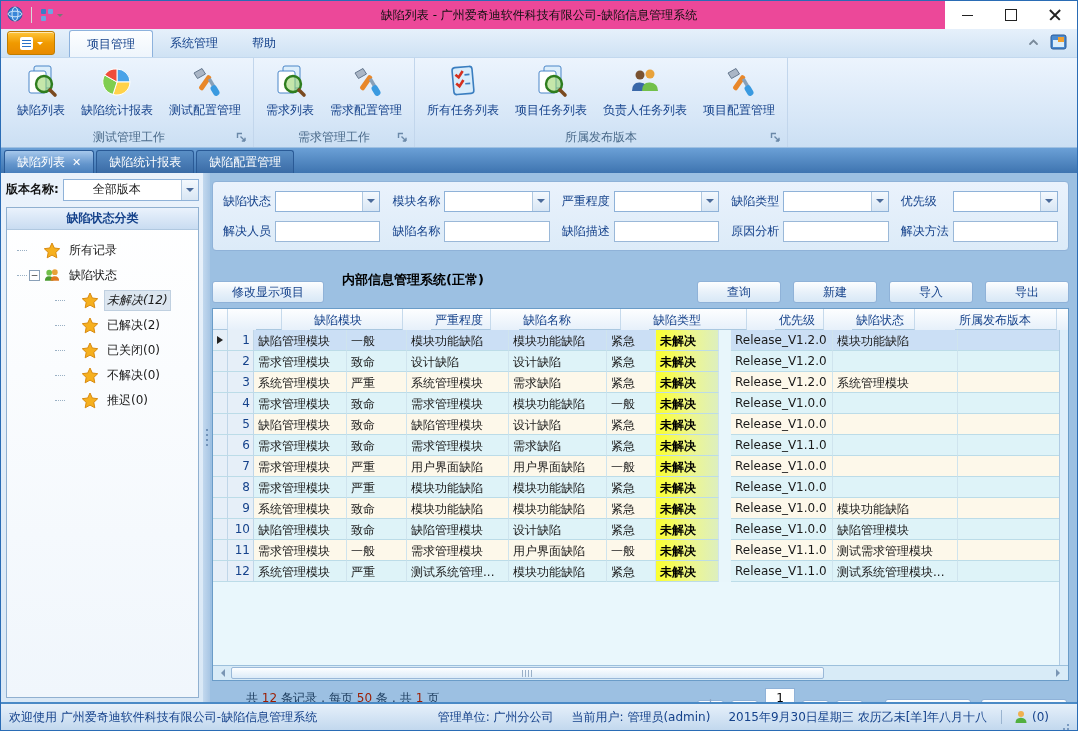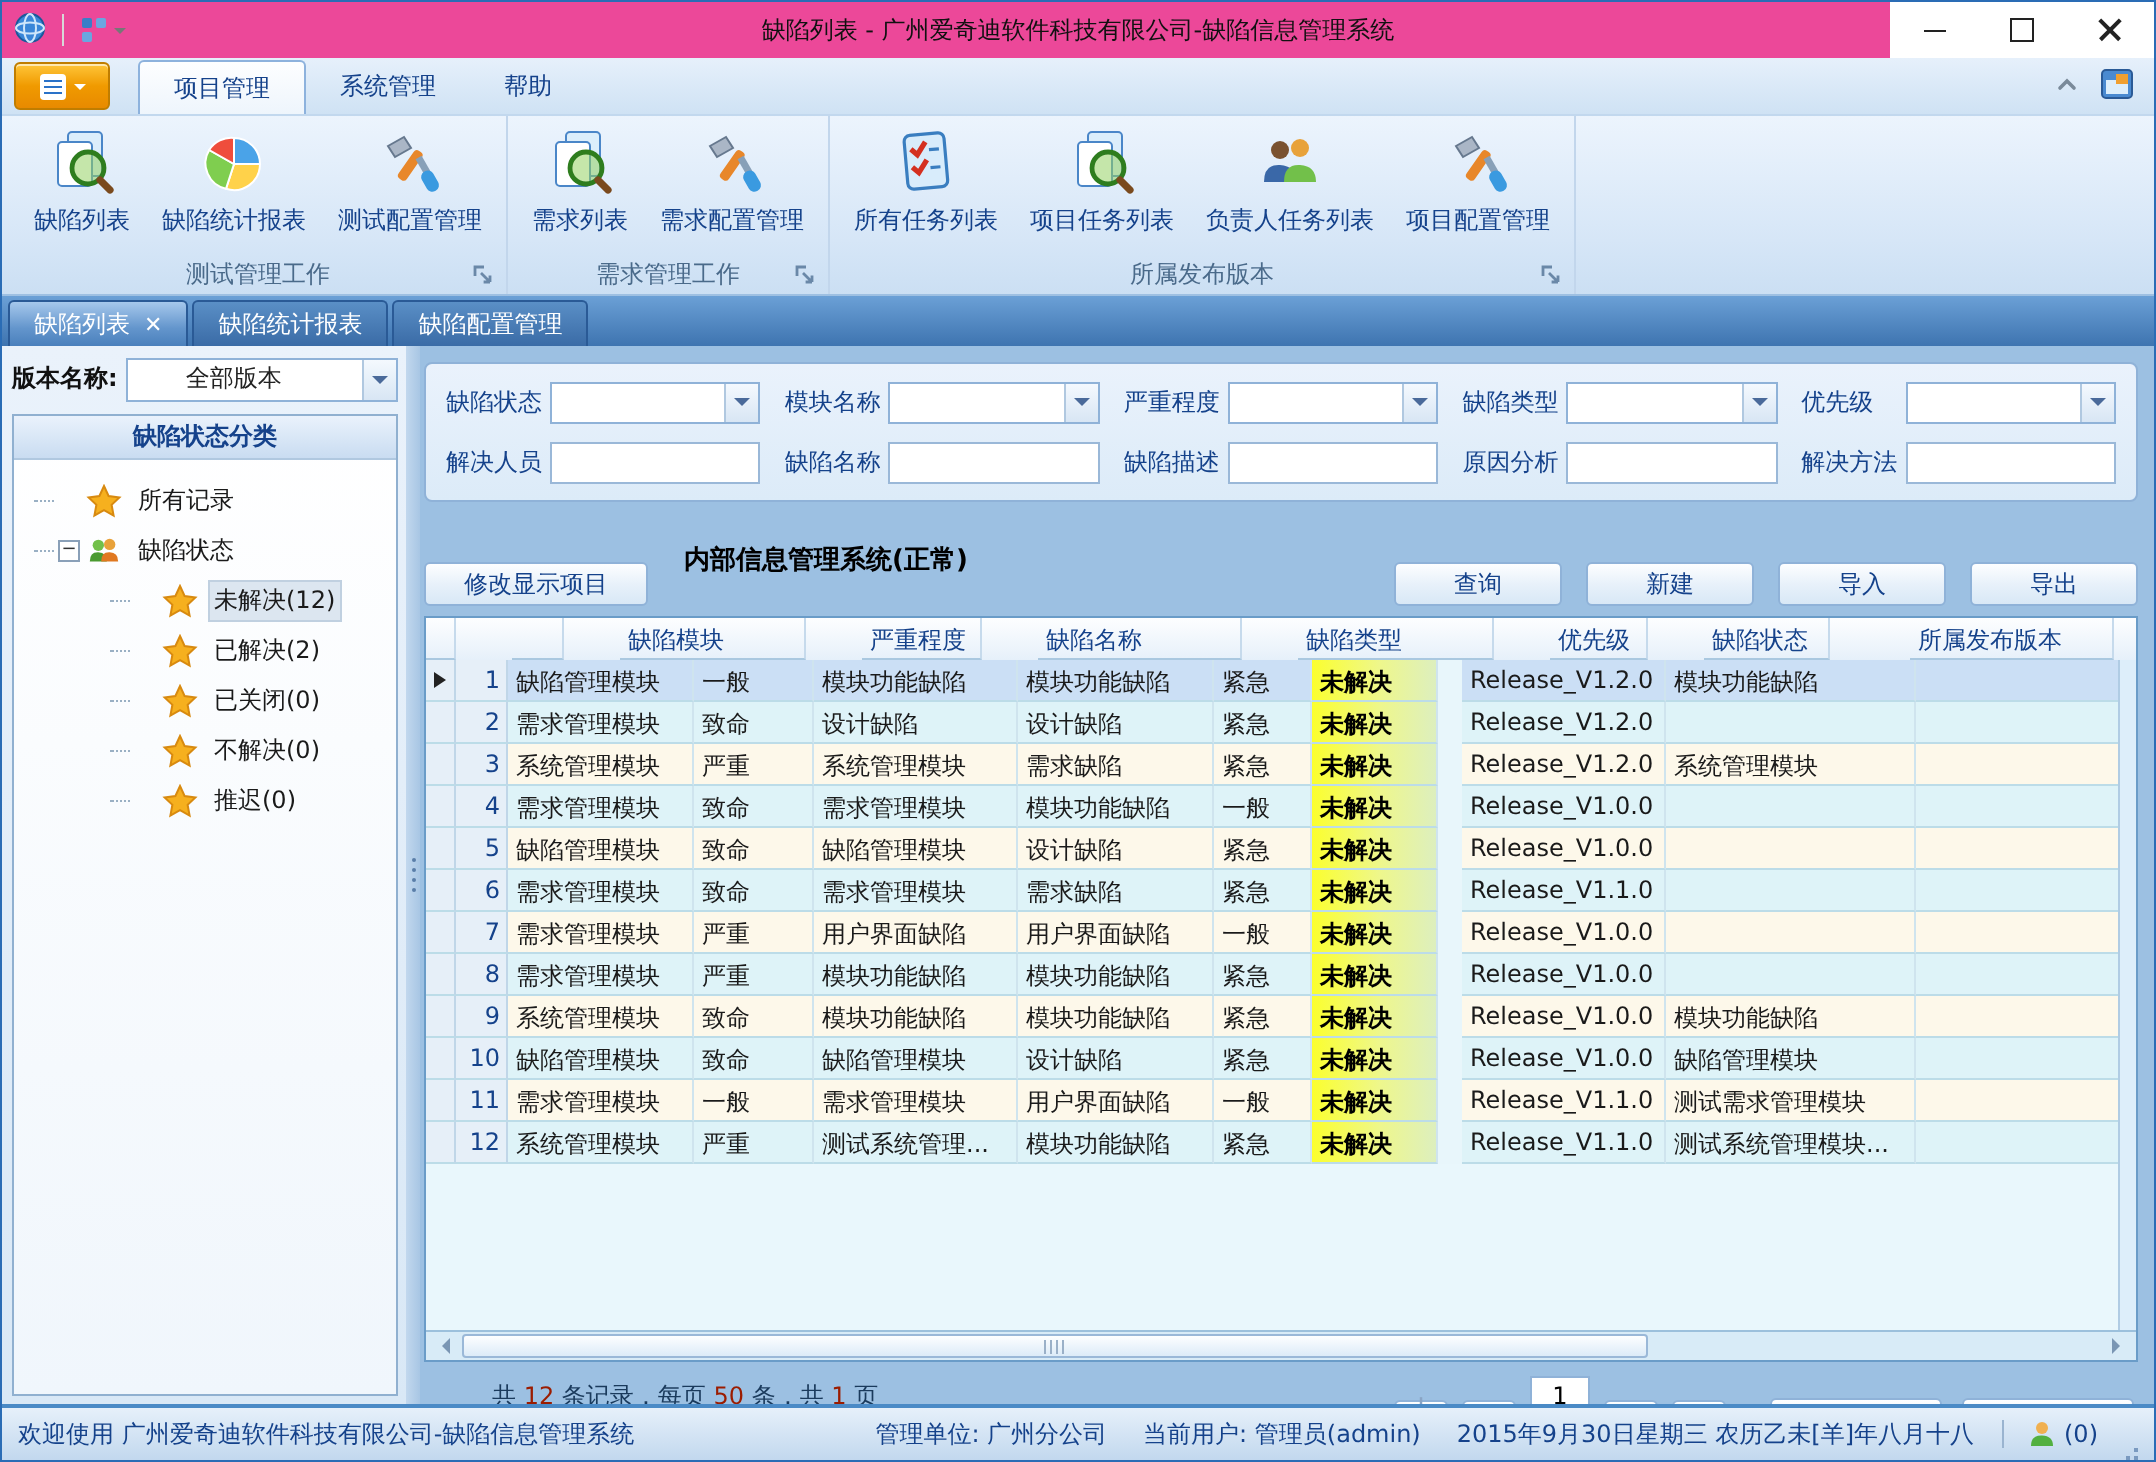--- a/index.html
+++ b/index.html
@@ -77,21 +77,21 @@
   .tree{list-style:none;margin:0;padding:8px 2px;overflow:hidden;}
   .tree-item{height:25px;display:flex;align-items:center;padding-left:8px;cursor:default;}
   .tree-item.lv1{padding-left:46px;}
   .tdots{width:10px;border-top:1px dotted #9ab0c4;margin-right:2px;flex:0 0 10px;}
   .expander{width:11px;height:11px;flex:0 0 11px;border:1px solid #8aa0b8;background:#fff;font-size:9px;line-height:9px;text-align:center;color:#333;margin-right:3px;}
   .expander:empty{visibility:hidden;}
   .tree-icon{width:18px;height:17px;margin-right:5px;display:none;}
   .tree-item.icon-star .ti-star{display:block;}
   .tree-item.icon-people .ti-people{display:block;}
   .tree-label{color:#1a1a1a;white-space:nowrap;padding:2px 3px;}
-  .tree-item.selected .tree-label{background:#dce6f0;border:1px solid #c0d0e0;padding:1px 2px;}
+  .tree-item.selected .tree-label{background:#dce6f0;border:1px solid #c0d0e0;padding:1px 2px;font-style:italic;}
 
   
   .splitter{width:7px;flex:0 0 7px;background:linear-gradient(90deg,#c2d8ee,#a8c6e4);display:flex;flex-direction:column;align-items:center;justify-content:center;gap:3px;cursor:col-resize;}
   .splitter i{width:2px;height:2px;background:#5a7ea8;border-radius:50%;}
 
   
   .rightpane{flex:1;display:flex;flex-direction:column;min-width:0;padding:8px 8px 0 2px;}
   .filter-panel{flex:0 0 70px;border:1px solid #8fb2d8;border-radius:4px;background:linear-gradient(#eaf2fc,#dcebf8);
                 padding:8px 10px;display:flex;flex-direction:column;justify-content:space-between;}
   .filter-row{display:flex;gap:12px;height:22px;}

